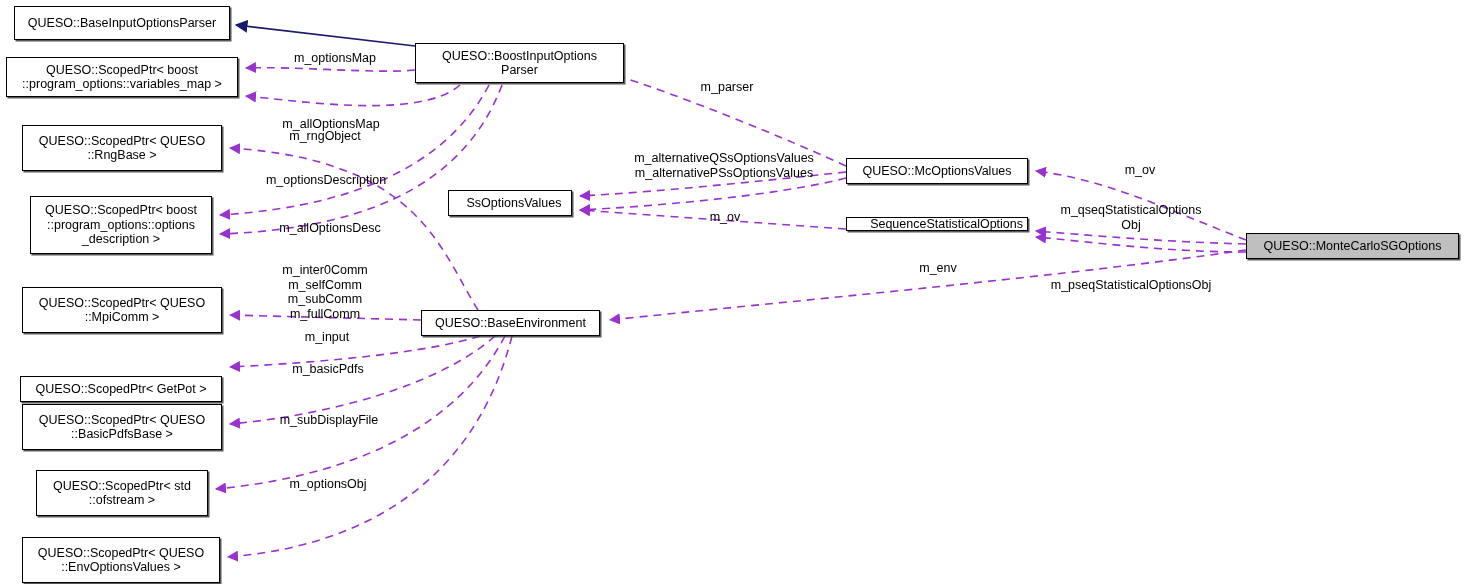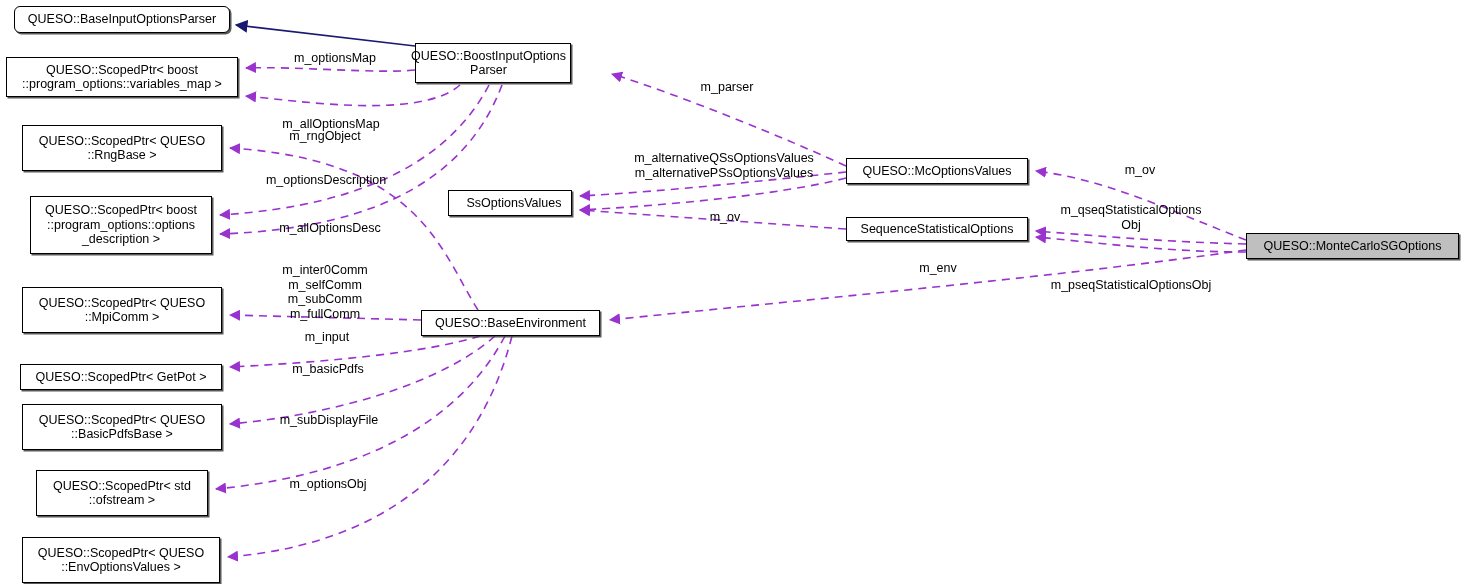--- a/index.html
+++ b/index.html
@@ -85,43 +85,43 @@
         <path d="M 846,178 C 780,195 660,206 580,210" fill="none" stroke="#9a32cd" stroke-width="1.6" stroke-dasharray="8,6" marker-end="url(#arrow-assoc)"></path>
         <path d="M 846,229 L 580,210" fill="none" stroke="#9a32cd" stroke-width="1.6" stroke-dasharray="8,6" marker-end="url(#arrow-assoc)"></path>
         <path d="M 1246,240 C 1180,215 1110,180 1036,171" fill="none" stroke="#9a32cd" stroke-width="1.6" stroke-dasharray="8,6" marker-end="url(#arrow-assoc)"></path>
         <path d="M 1246,244 C 1170,242 1110,237 1036,231" fill="none" stroke="#9a32cd" stroke-width="1.6" stroke-dasharray="8,6" marker-end="url(#arrow-assoc)"></path>
         <path d="M 1246,252 C 1170,252 1110,244 1036,237" fill="none" stroke="#9a32cd" stroke-width="1.6" stroke-dasharray="8,6" marker-end="url(#arrow-assoc)"></path>
         <path d="M 1246,250 C 1050,278 780,302 610,320" fill="none" stroke="#9a32cd" stroke-width="1.6" stroke-dasharray="8,6" marker-end="url(#arrow-assoc)"></path>
       </g>
   </svg>
 
   <div id="nodes-layer">
-      <div class="node" style="left: 14px; top: 6px; width: 216px; height: 27px; border-radius: 6px;"><span>QUESO::BaseInputOptionsParser</span></div>
+      <div class="node" style="left: 14px; top: 6px; width: 216px; height: 34px;"><span>QUESO::BaseInputOptionsParser</span></div>
       <div class="node" style="left: 6px; top: 57px; width: 232px; height: 40px;"><span>QUESO::ScopedPtr&lt; boost
 ::program_options::variables_map &gt;</span></div>
       <div class="node" style="left: 22px; top: 125px; width: 200px; height: 46px;"><span>QUESO::ScopedPtr&lt; QUESO
 ::RngBase &gt;</span></div>
       <div class="node" style="left: 30px; top: 196px; width: 182px; height: 58px;"><span>QUESO::ScopedPtr&lt; boost
 ::program_options::options
 _description &gt;</span></div>
       <div class="node" style="left: 22px; top: 287px; width: 200px; height: 46px;"><span>QUESO::ScopedPtr&lt; QUESO
 ::MpiComm &gt;</span></div>
-      <div class="node" style="left: 20px; top: 364px; width: 202px; height: 26px; justify-content: center;"><span>QUESO::ScopedPtr&lt; GetPot &gt;</span></div>
+      <div class="node" style="left: 20px; top: 376px; width: 202px; height: 26px; justify-content: center;"><span>QUESO::ScopedPtr&lt; GetPot &gt;</span></div>
       <div class="node" style="left: 22px; top: 404px; width: 200px; height: 46px;"><span>QUESO::ScopedPtr&lt; QUESO
 ::BasicPdfsBase &gt;</span></div>
       <div class="node" style="left: 36px; top: 470px; width: 172px; height: 46px;"><span>QUESO::ScopedPtr&lt; std
 ::ofstream &gt;</span></div>
       <div class="node" style="left: 22px; top: 537px; width: 198px; height: 46px;"><span>QUESO::ScopedPtr&lt; QUESO
 ::EnvOptionsValues &gt;</span></div>
-      <div class="node" style="left: 415px; top: 43px; width: 156px; height: 40px; justify-content: flex-end;"><span>QUESO::BoostInputOptions
+      <div class="node" style="left: 415px; top: 43px; width: 209px; height: 40px;"><span>QUESO::BoostInputOptions
 Parser</span></div>
       <div class="node" style="left: 448px; top: 190px; width: 124px; height: 26px; padding-left: 12px;"><span>SsOptionsValues</span></div>
       <div class="node" style="left: 421px; top: 310px; width: 179px; height: 26px;"><span>QUESO::BaseEnvironment</span></div>
       <div class="node" style="left: 846px; top: 158px; width: 182px; height: 26px;"><span>QUESO::McOptionsValues</span></div>
-      <div class="node" style="left: 846px; top: 217px; width: 182px; height: 24px;"><span>SequenceStatisticalOptions</span></div>
+      <div class="node" style="left: 846px; top: 217px; width: 182px; height: 14px; justify-content: flex-end;"><span>SequenceStatisticalOptions</span></div>
       <div class="node highlight" style="left: 1246px; top: 233px; width: 213px; height: 26px;"><span>QUESO::MonteCarloSGOptions</span></div>
     </div>
   <div id="labels-layer">
       <div class="edge-label" style="left: 329px; top: 58px; padding-left: 12px;">m_optionsMap</div>
       <div class="edge-label" style="left: 331px; top: 88px; margin-top: 36px;">m_allOptionsMap</div>
       <div class="edge-label" style="left: 325px; top: 136px;">m_rngObject</div>
       <div class="edge-label" style="left: 326px; top: 180px;">m_optionsDescription</div>
       <div class="edge-label" style="left: 330px; top: 228px;">m_allOptionsDesc</div>
       <div class="edge-label" style="left: 325px; top: 292px;">m_inter0Comm
 m_selfComm

